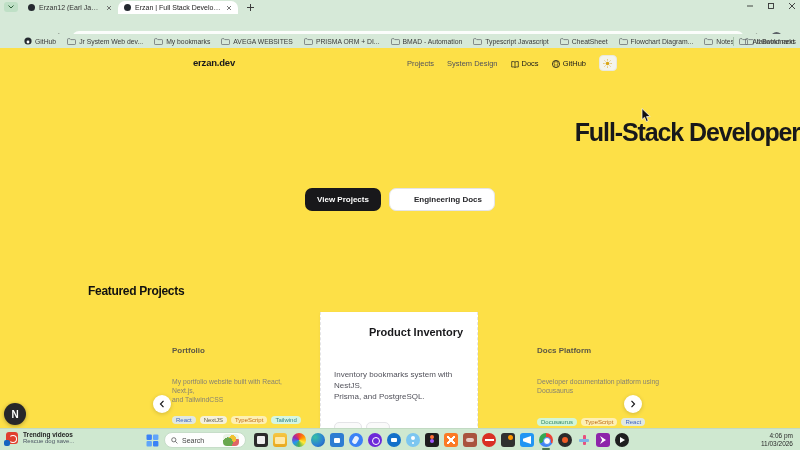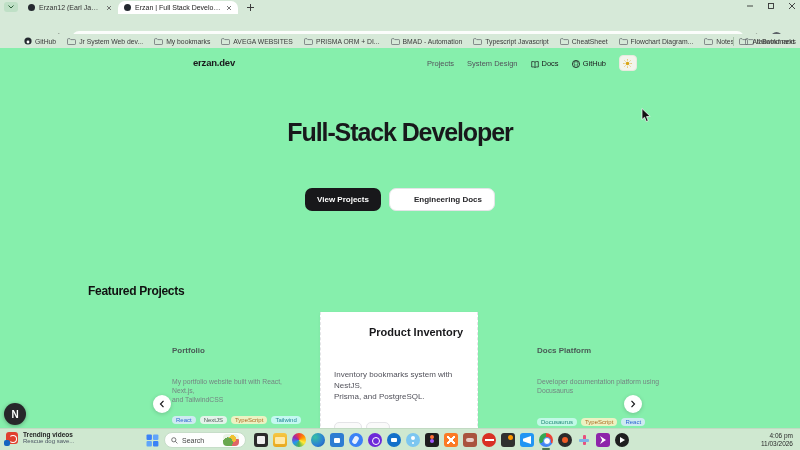--- a/index.html
+++ b/index.html
@@ -27,28 +27,28 @@
   .kebab span { display:block; width:2px; height:2px; border-radius:50%; background:#444; margin:1px 0; }
 
   .bookmarksbar { position:absolute; left:0; top:34px; width:800px; height:14px; background:#d6e9d8; }
   .bm-grid { position:absolute; left:6px; top:37px; }
   .bm-items { position:absolute; left:24px; top:0; height:14px; display:flex; align-items:center; gap:11px; }
   .bm-item { display:flex; align-items:center; gap:3px; font-size:6.8px; color:#3a3a3a; white-space:nowrap; }
   .bm-right { position:absolute; right:4px; top:0; height:14px; display:flex; align-items:center; gap:5px; font-size:6.8px; color:#3a3a3a; }
   .bm-divider { width:1px; height:9px; background:#a9c4ab; }
 
   
-  .page { position:absolute; left:0; top:48px; width:800px; height:380px; background:#86efac; overflow:hidden; }
+  .page { position:absolute; left:0; top:48px; width:800px; height:380px; background:#fde047; overflow:hidden; }
   .logo { position:absolute; left:193px; top:9px; font-size:9.5px; font-weight:bold; color:#18181b; letter-spacing:-0.2px; }
-  .site-nav { position:absolute; left:427px; top:6px; height:18px; display:flex; align-items:center; gap:13px; }
+  .site-nav { position:absolute; left:407px; top:6px; height:18px; display:flex; align-items:center; gap:13px; }
   .nav-link { font-size:7.5px; color:#52525b; }
   .nav-link.strong { color:#18181b; display:flex; align-items:flex-end; gap:3px; }
   .theme-btn { width:18px; height:16px; border-radius:4px; background:#f4f4ec; border:1px solid #e9e9df; display:flex; align-items:center; justify-content:center; }
 
-  .hero-title { position:absolute; left:0; top:70px; width:800px; text-align:center; font-size:25px; font-weight:800; color:#18181b; letter-spacing:-1.1px; }
+  .hero-title { position:absolute; left:0; top:70px; width:800px; text-align:right; font-size:25px; font-weight:800; color:#18181b; letter-spacing:-1.1px; }
   .hero-sub { position:absolute; left:0; top:105px; width:800px; text-align:center; font-size:8px; line-height:13px; color:#52525b; }
   .hero-ctas { position:absolute; left:0; top:140px; width:800px; display:flex; justify-content:center; gap:8px; }
   .btn { height:23px; display:flex; align-items:center; padding:0 12px; border-radius:7px; font-size:8px; font-weight:600; }
   .btn.primary { background:#18181b; color:#ffffff; }
   .btn.secondary { background:#ffffff; color:#27272a; border:1px solid #e4e4e7;padding-left:24px; }
 
   .featured-heading { position:absolute; left:88px; top:236px; font-size:12px; font-weight:700; color:#111111; letter-spacing:-0.3px; }
 
   .card { position:absolute; top:264px; }
   .card.side { opacity:.85; }

